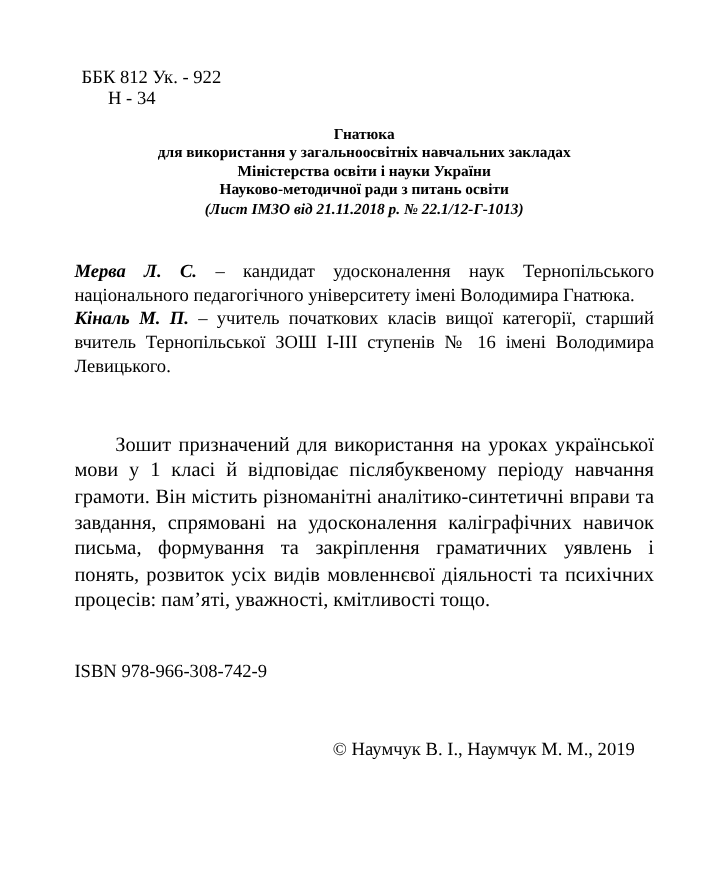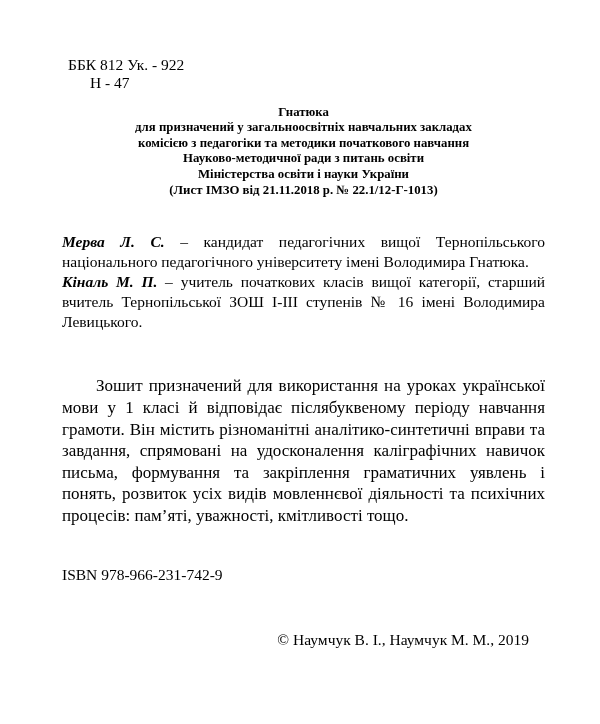--- a/index.html
+++ b/index.html
@@ -27,20 +27,21 @@
       margin-left: 22px;
     }
     .approval {
       margin-top: 13px;
       text-align: center;
       font-weight: bold;
       font-size: 12.8px;
       line-height: 1.22;
     }
     .approval .letter {
+      font-style: italic;
     }
     .citation {
       margin-top: 42px;
       font-size: 15.5px;
       line-height: 1.28;
       text-align: justify;
     }
     .reviewers {
       margin-top: 34px;
       font-size: 15.5px;
@@ -75,40 +76,39 @@
       padding-right: 16px;
     }
   </style>
 </head>
 <body>
 
 <div class="page">
 
   <div class="codes">
     <div class="code-line-1">ББК 812 Ук. - 922</div>
-    <div class="code-line-2">Н - 47</div>
+    <div class="code-line-2">Н - 34</div>
   </div>
 
   <div class="approval">
     <div>Гнатюка</div>
-    <div>для призначений у загальноосвітніх навчальних закладах</div>
-    <div>комісією з педагогіки та методики початкового навчання</div>
+    <div>для використання у загальноосвітніх навчальних закладах</div>
+    <div>Міністерства освіти і науки України</div>
     <div>Науково-методичної ради з питань освіти</div>
-    <div>Міністерства освіти і науки України</div>
     <div class="letter">(Лист ІМЗО від 21.11.2018 р. № 22.1/12-Г-1013)</div>
   </div>
 
 
   <div class="reviewers">
-    <div class="reviewer"><span class="rev-name">Мерва Л. С.</span><span> – кандидат педагогічних вищої Тернопільського національного педагогічного університету імені Володимира Гнатюка.</span></div>
+    <div class="reviewer"><span class="rev-name">Мерва Л. С.</span><span> – кандидат удосконалення наук Тернопільського національного педагогічного університету імені Володимира Гнатюка.</span></div>
     <div class="reviewer"><span class="rev-name">Кіналь М. П.</span><span> – учитель початкових класів вищої категорії, старший вчитель Тернопільської ЗОШ І-ІІІ ступенів № 16 імені Володимира Левицького.</span></div>
   </div>
 
   <p class="annotation">Зошит призначений для використання на уроках української мови у 1 класі й відповідає післябуквеному періоду навчання грамоти. Він містить різноманітні аналітико-синтетичні вправи та завдання, спрямовані на удосконалення каліграфічних навичок письма, формування та закріплення граматичних уявлень і понять, розвиток усіх видів мовленнєвої діяльності та психічних процесів: пам’яті, уважності, кмітливості тощо.</p>
 
-  <div class="isbn">ISBN 978-966-231-742-9</div>
+  <div class="isbn">ISBN 978-966-308-742-9</div>
 
   <div class="copyright">
     <div>©  Наумчук В. І., Наумчук М. М.,  2019</div>
 
   </div>
 
 </div>
 
 </body></html>

